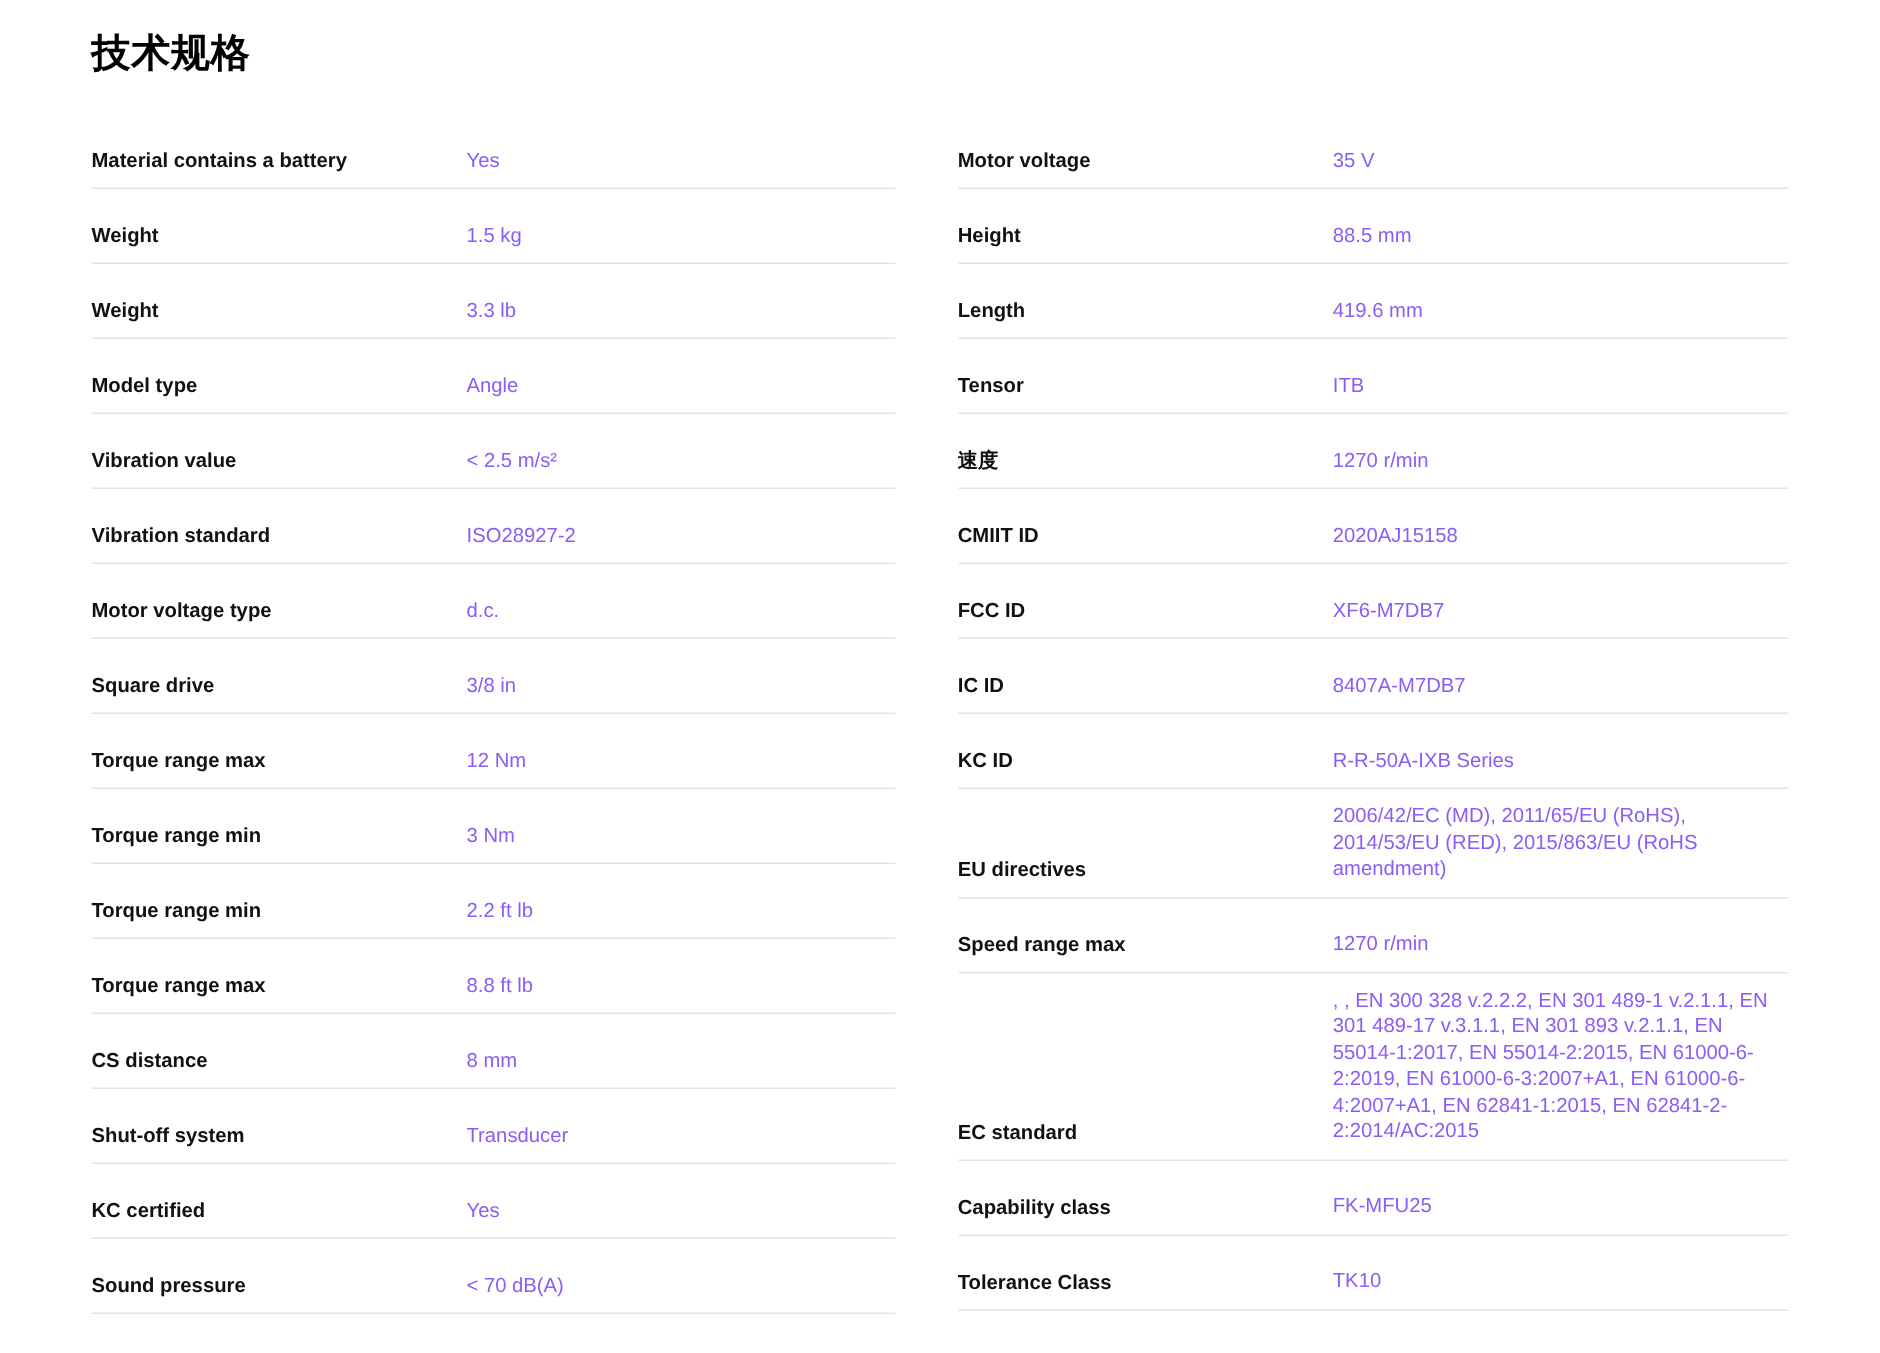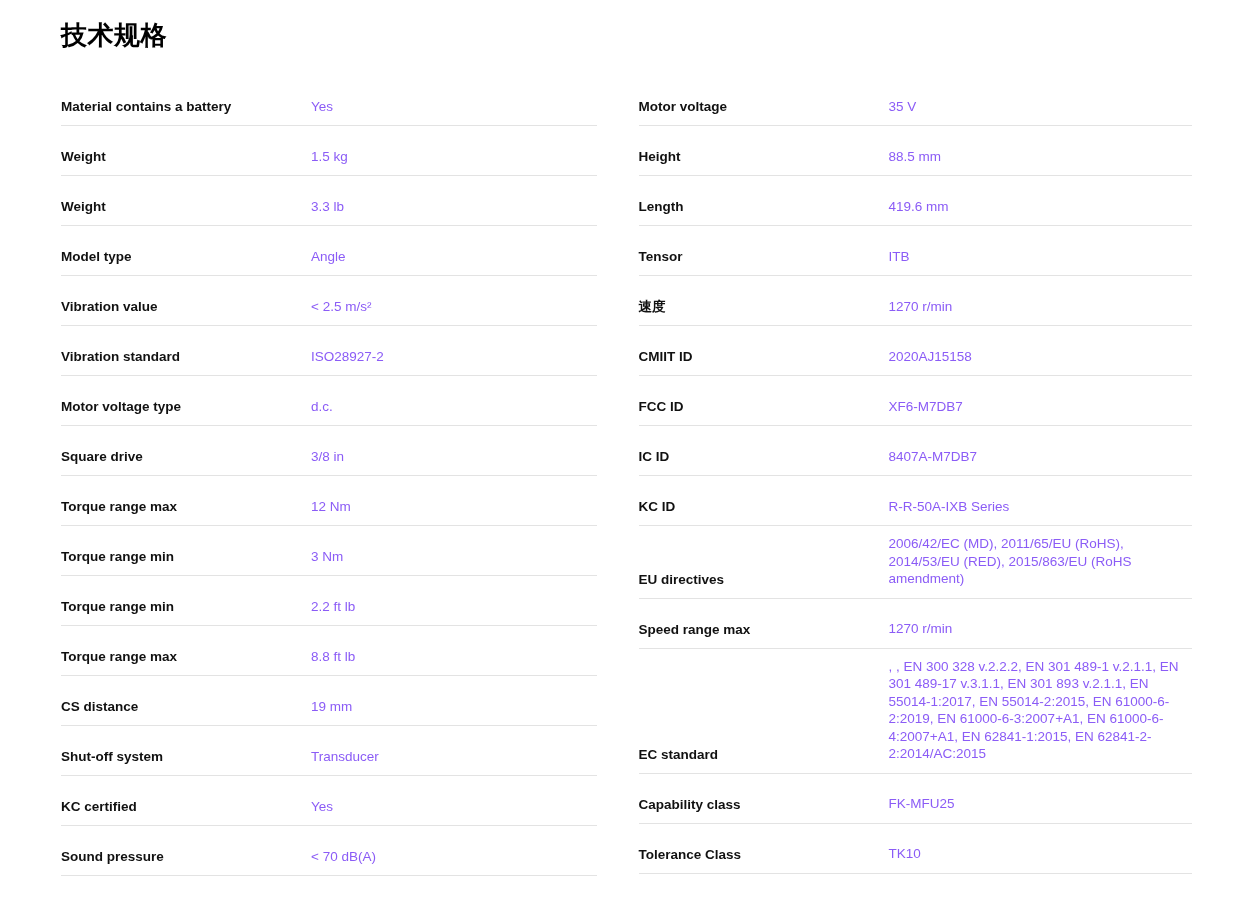--- a/index.html
+++ b/index.html
@@ -128,21 +128,21 @@
       <div class="spec-row">
         <div class="spec-label">Torque range min</div>
         <div class="spec-value">2.2 ft lb</div>
       </div>
       <div class="spec-row">
         <div class="spec-label">Torque range max</div>
         <div class="spec-value">8.8 ft lb</div>
       </div>
       <div class="spec-row">
         <div class="spec-label">CS distance</div>
-        <div class="spec-value">19 mm</div>
+        <div class="spec-value">8 mm</div>
       </div>
       <div class="spec-row">
         <div class="spec-label">Shut-off system</div>
         <div class="spec-value">Transducer</div>
       </div>
       <div class="spec-row">
         <div class="spec-label">KC certified</div>
         <div class="spec-value">Yes</div>
       </div>
       <div class="spec-row">

